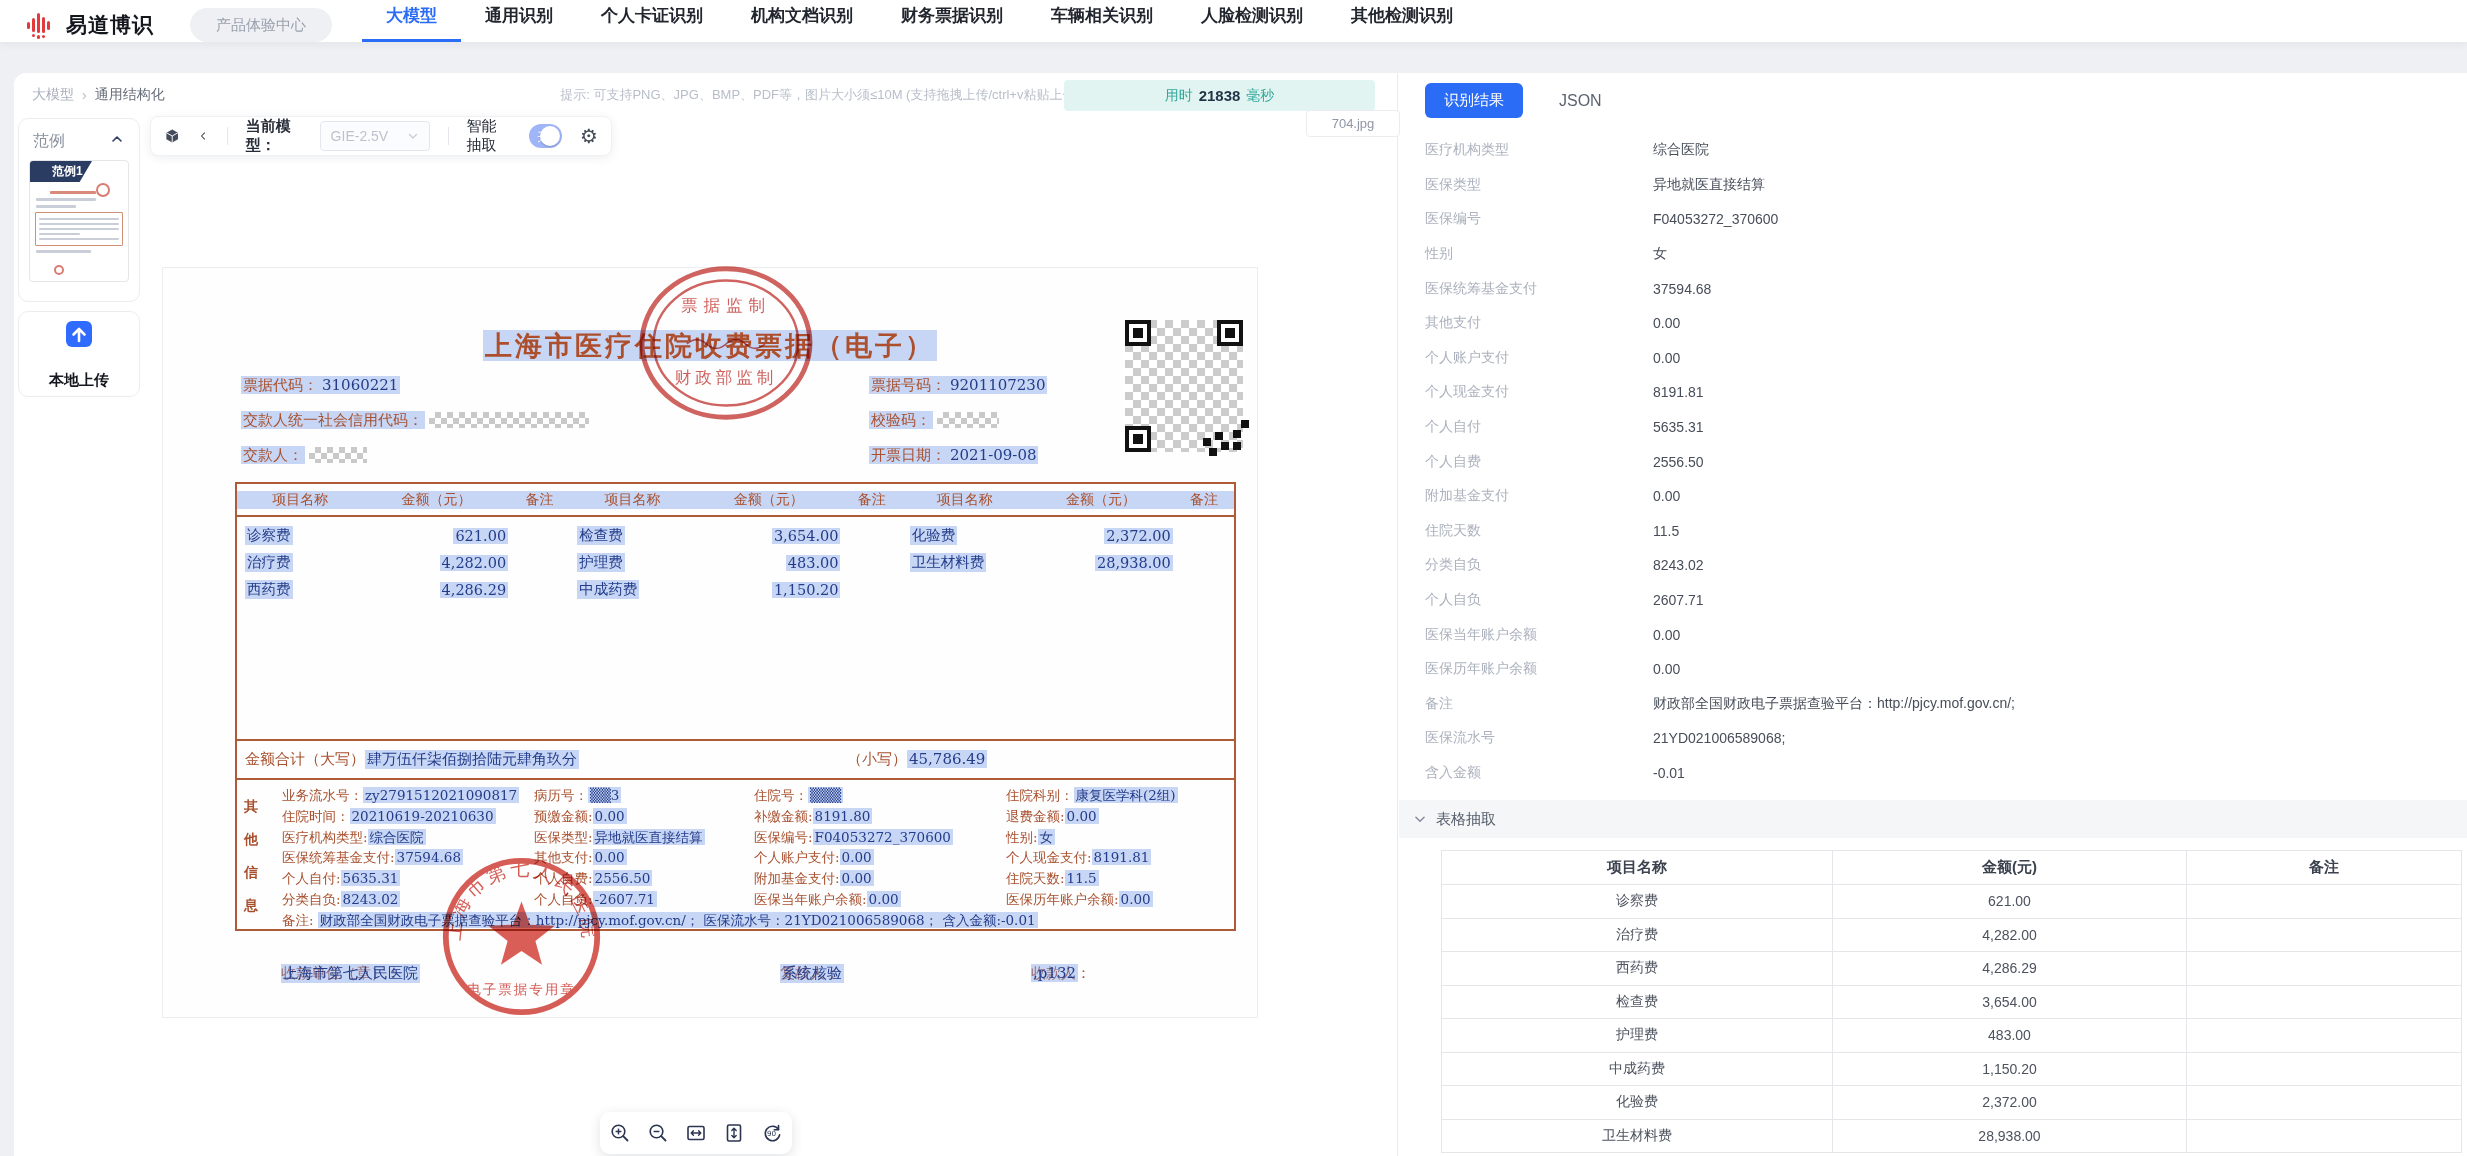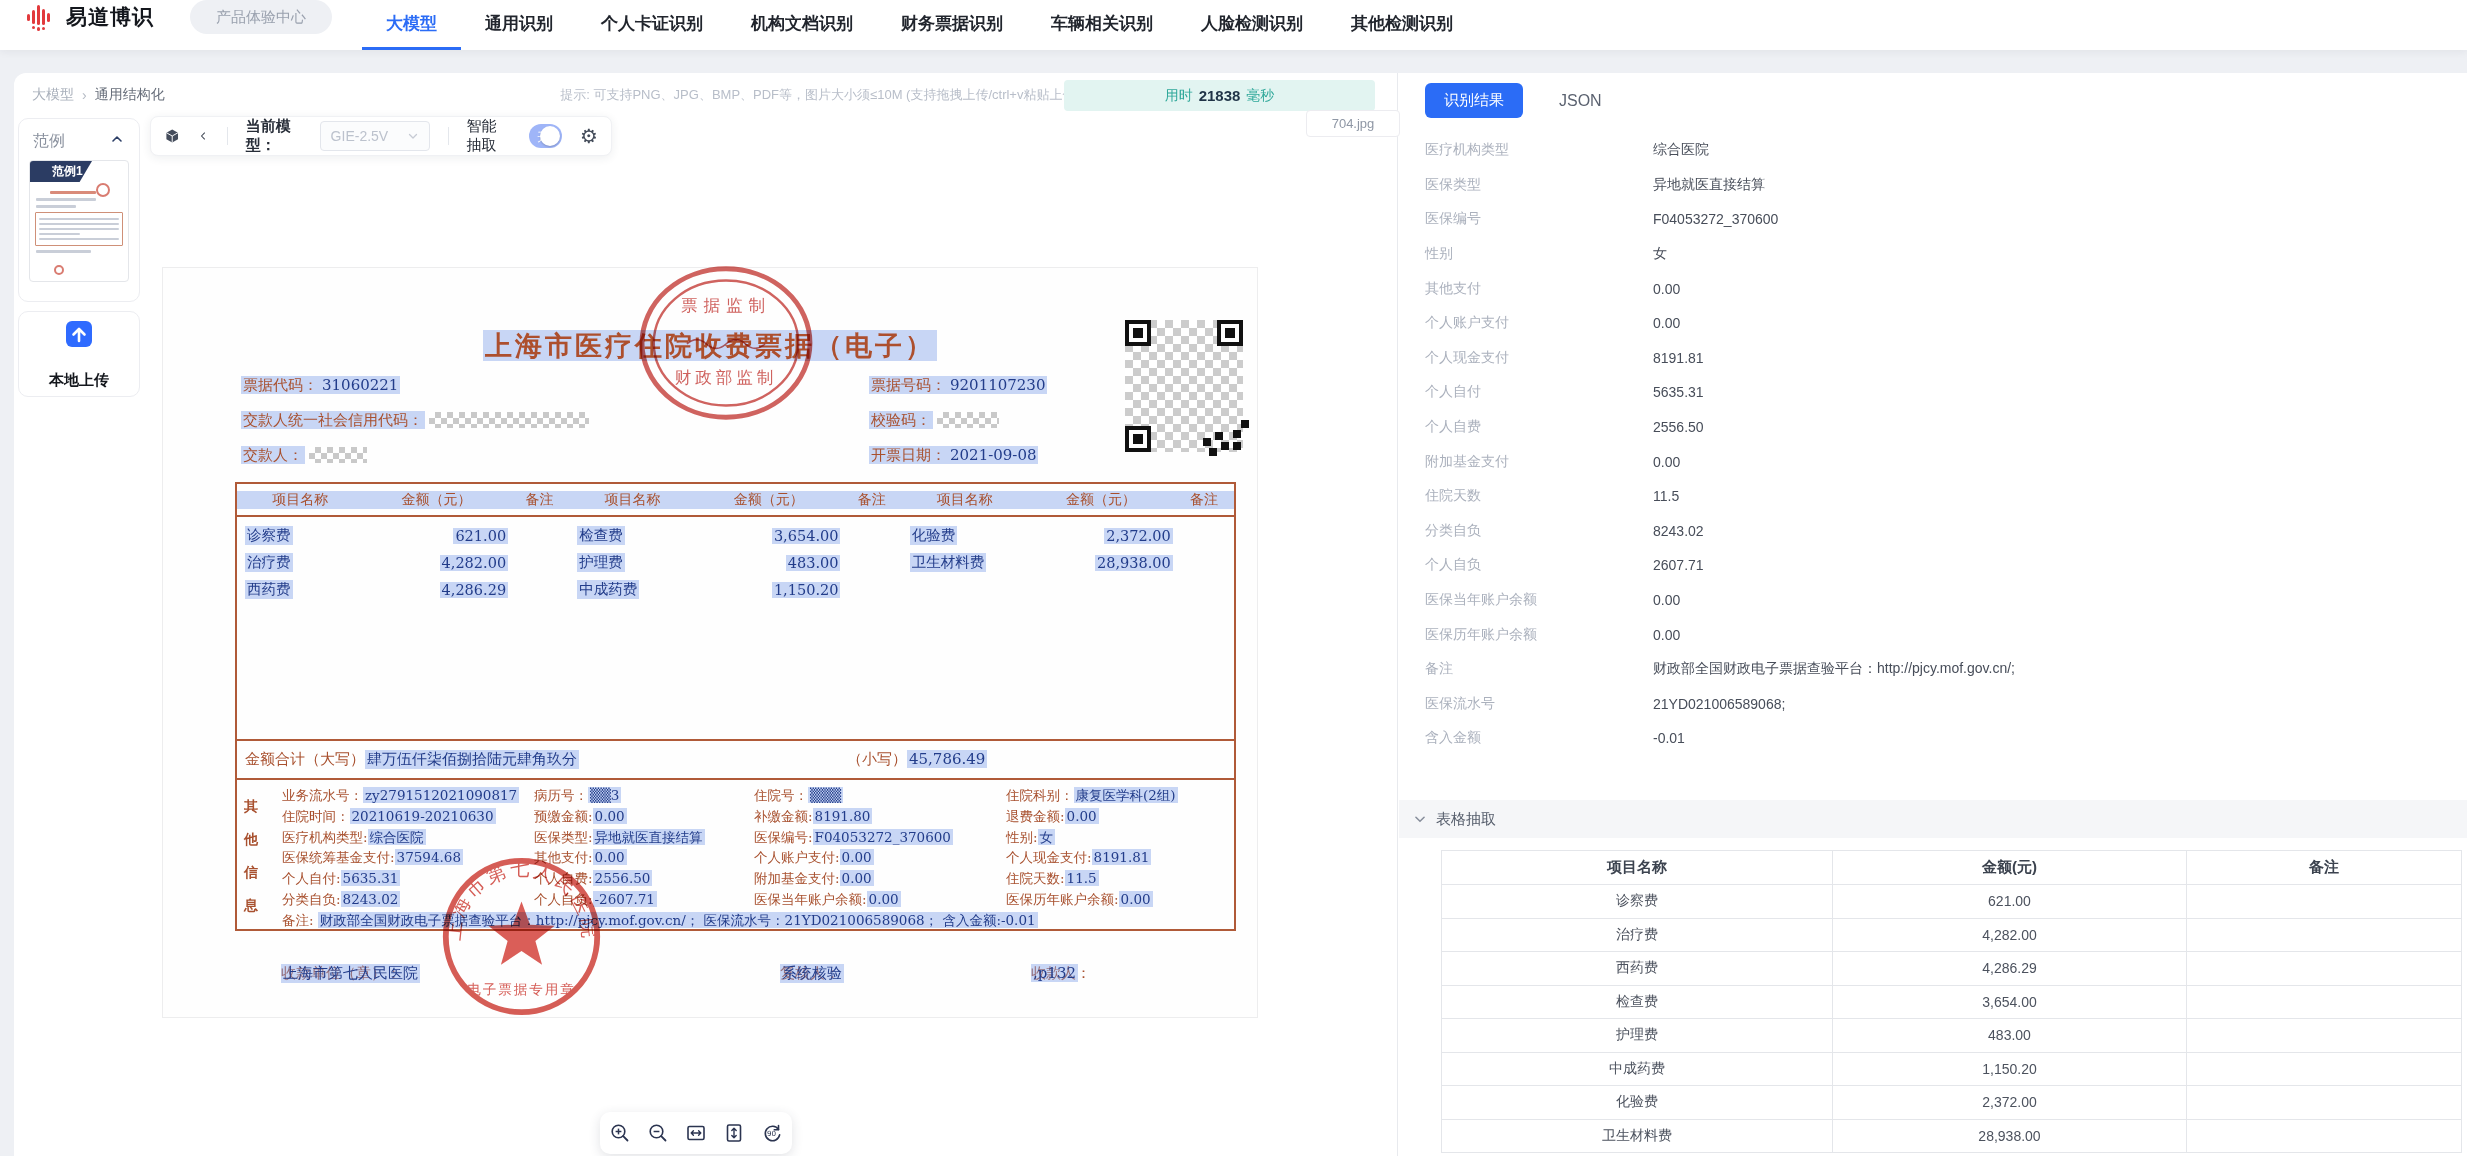--- a/index.html
+++ b/index.html
@@ -1,21 +1,21 @@
 <!DOCTYPE html>
 <html><head>
 <meta charset="utf-8">
 <style>
   * { margin:0; padding:0; box-sizing:border-box; }
   html,body { width:2467px; height:1156px; overflow:hidden; }
   body { background:#eef0f4; font-family:"Liberation Sans","DejaVu Sans",sans-serif; position:relative; color:#30353f; }
 
   
-  .navbar { position:absolute; left:0; top:0; width:2467px; height:50px; background:#fff;
-            display:flex; align-items:flex-start; padding-left:24px; box-shadow:0 2px 8px rgba(31,37,51,.06); z-index:40; }
+  .navbar { position:absolute; left:0; top:0; width:2467px; height:42px; background:#fff;
+            display:flex; align-items:flex-end; padding-left:24px; box-shadow:0 2px 8px rgba(31,37,51,.06); z-index:40; }
   .logo { display:flex; align-items:center; gap:8px; }
   .logo-text { font-size:21px; font-weight:bold; color:#14171d; letter-spacing:1px; }
   .center-pill { margin-left:36px; height:34px; padding:0 26px; border-radius:17px; background:#eef0f4;
                  color:#9aa1ae; font-size:15px; display:flex; align-items:center; cursor:pointer; }
   .nav-tabs { display:flex; margin-left:30px; height:50px; }
   .nav-tab { padding:0 24px; line-height:47px; height:50px; font-size:17px; font-weight:bold; color:#21252d; cursor:pointer; }
   .nav-tab.active { color:#2b6cf6; box-shadow:inset 0 -3px 0 #2b6cf6; }
 
   
   .main-card { position:absolute; left:14px; top:73px; width:2453px; height:1083px; background:#fff; border-radius:12px 0 0 0; z-index:1; }
@@ -557,20 +557,24 @@
       <div class="kv-row">
         <span class="kv-label">医保编号</span>
         <span class="kv-value">F04053272_370600</span>
       </div>
 
       <div class="kv-row">
         <span class="kv-label">性别</span>
         <span class="kv-value">女</span>
       </div>
 
+      <div class="kv-row">
+        <span class="kv-label">医保统筹基金支付</span>
+        <span class="kv-value">37594.68</span>
+      </div>
 
       <div class="kv-row">
         <span class="kv-label">其他支付</span>
         <span class="kv-value">0.00</span>
       </div>
 
       <div class="kv-row">
         <span class="kv-label">个人账户支付</span>
         <span class="kv-value">0.00</span>
       </div>

